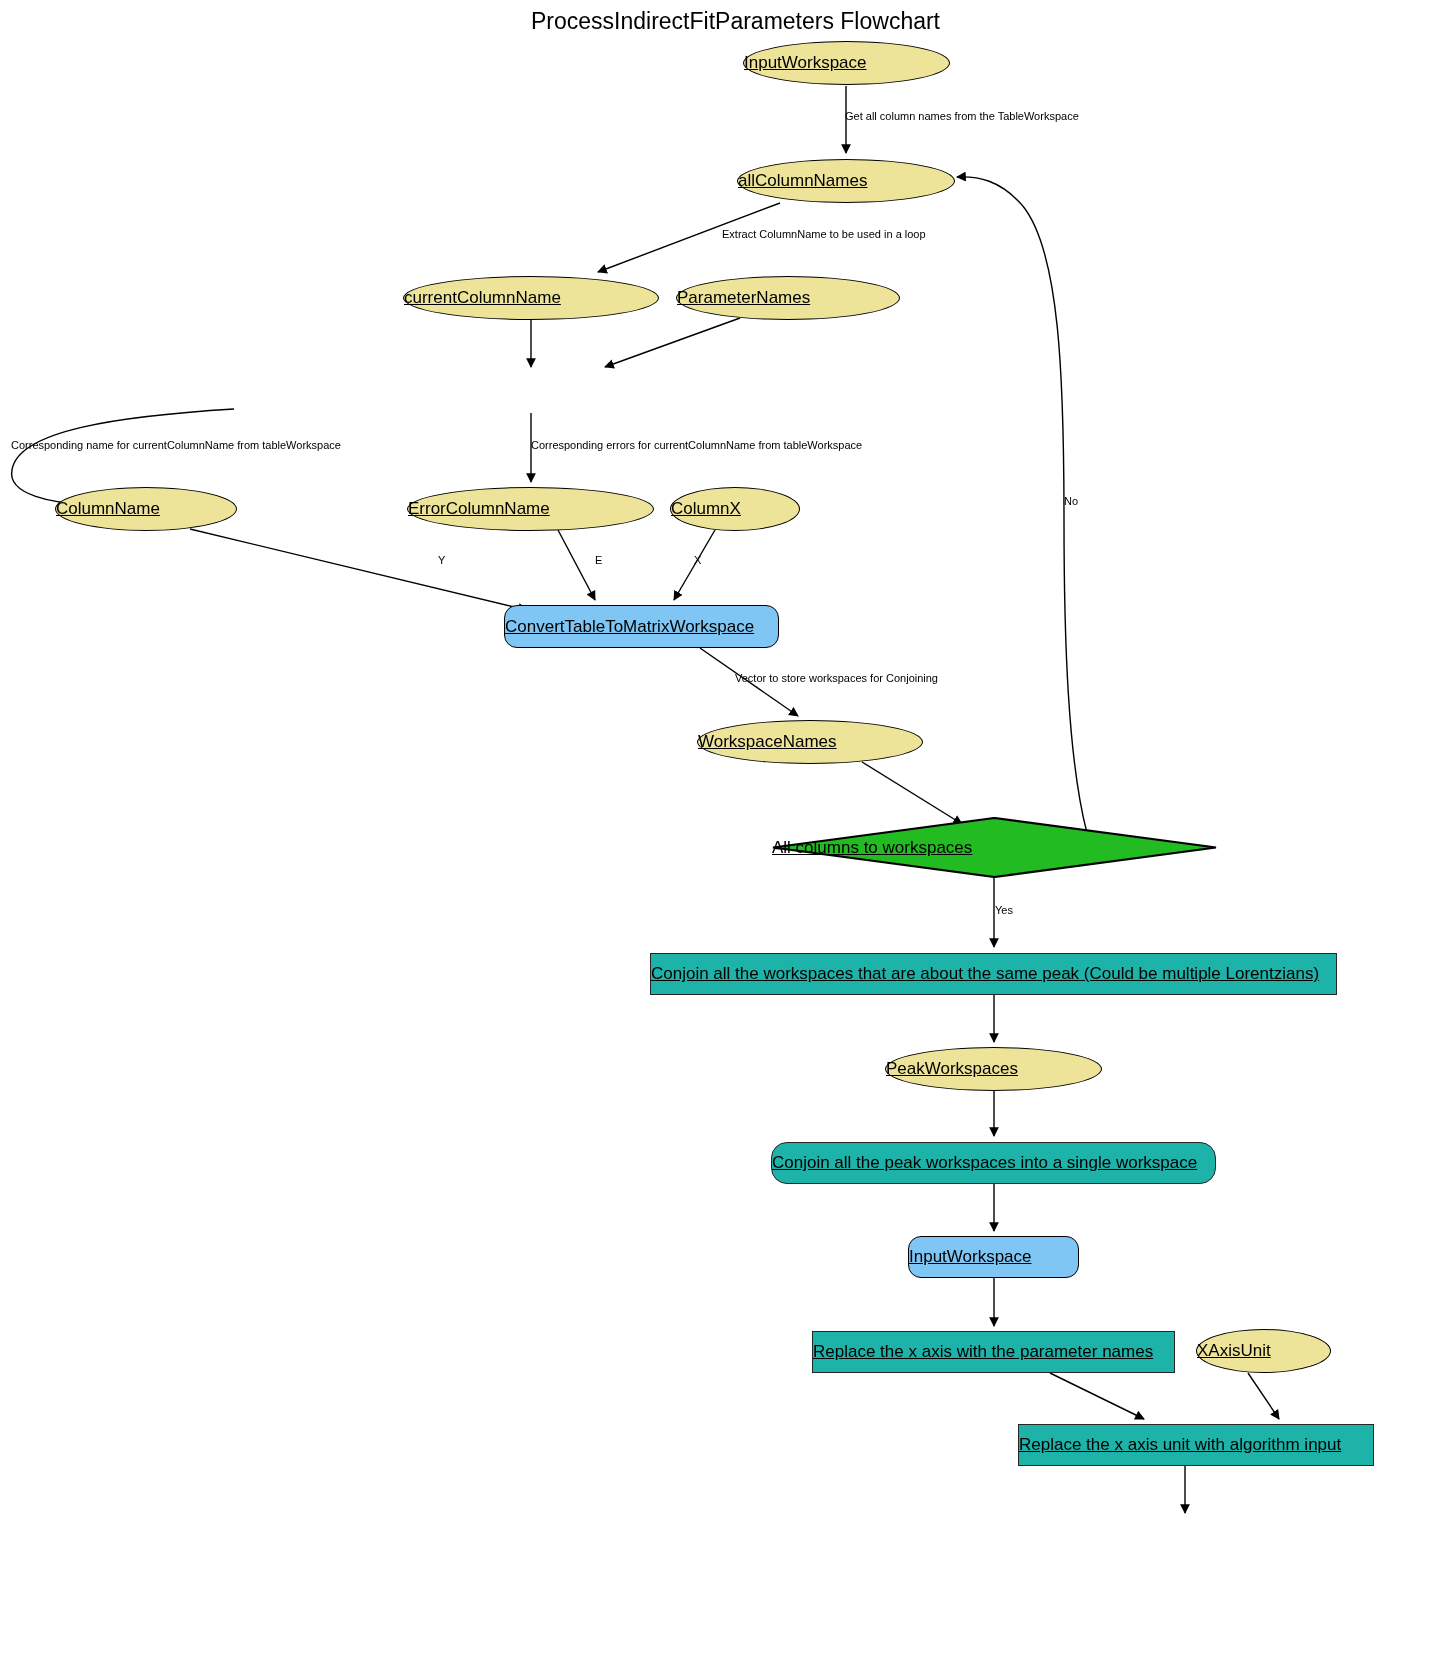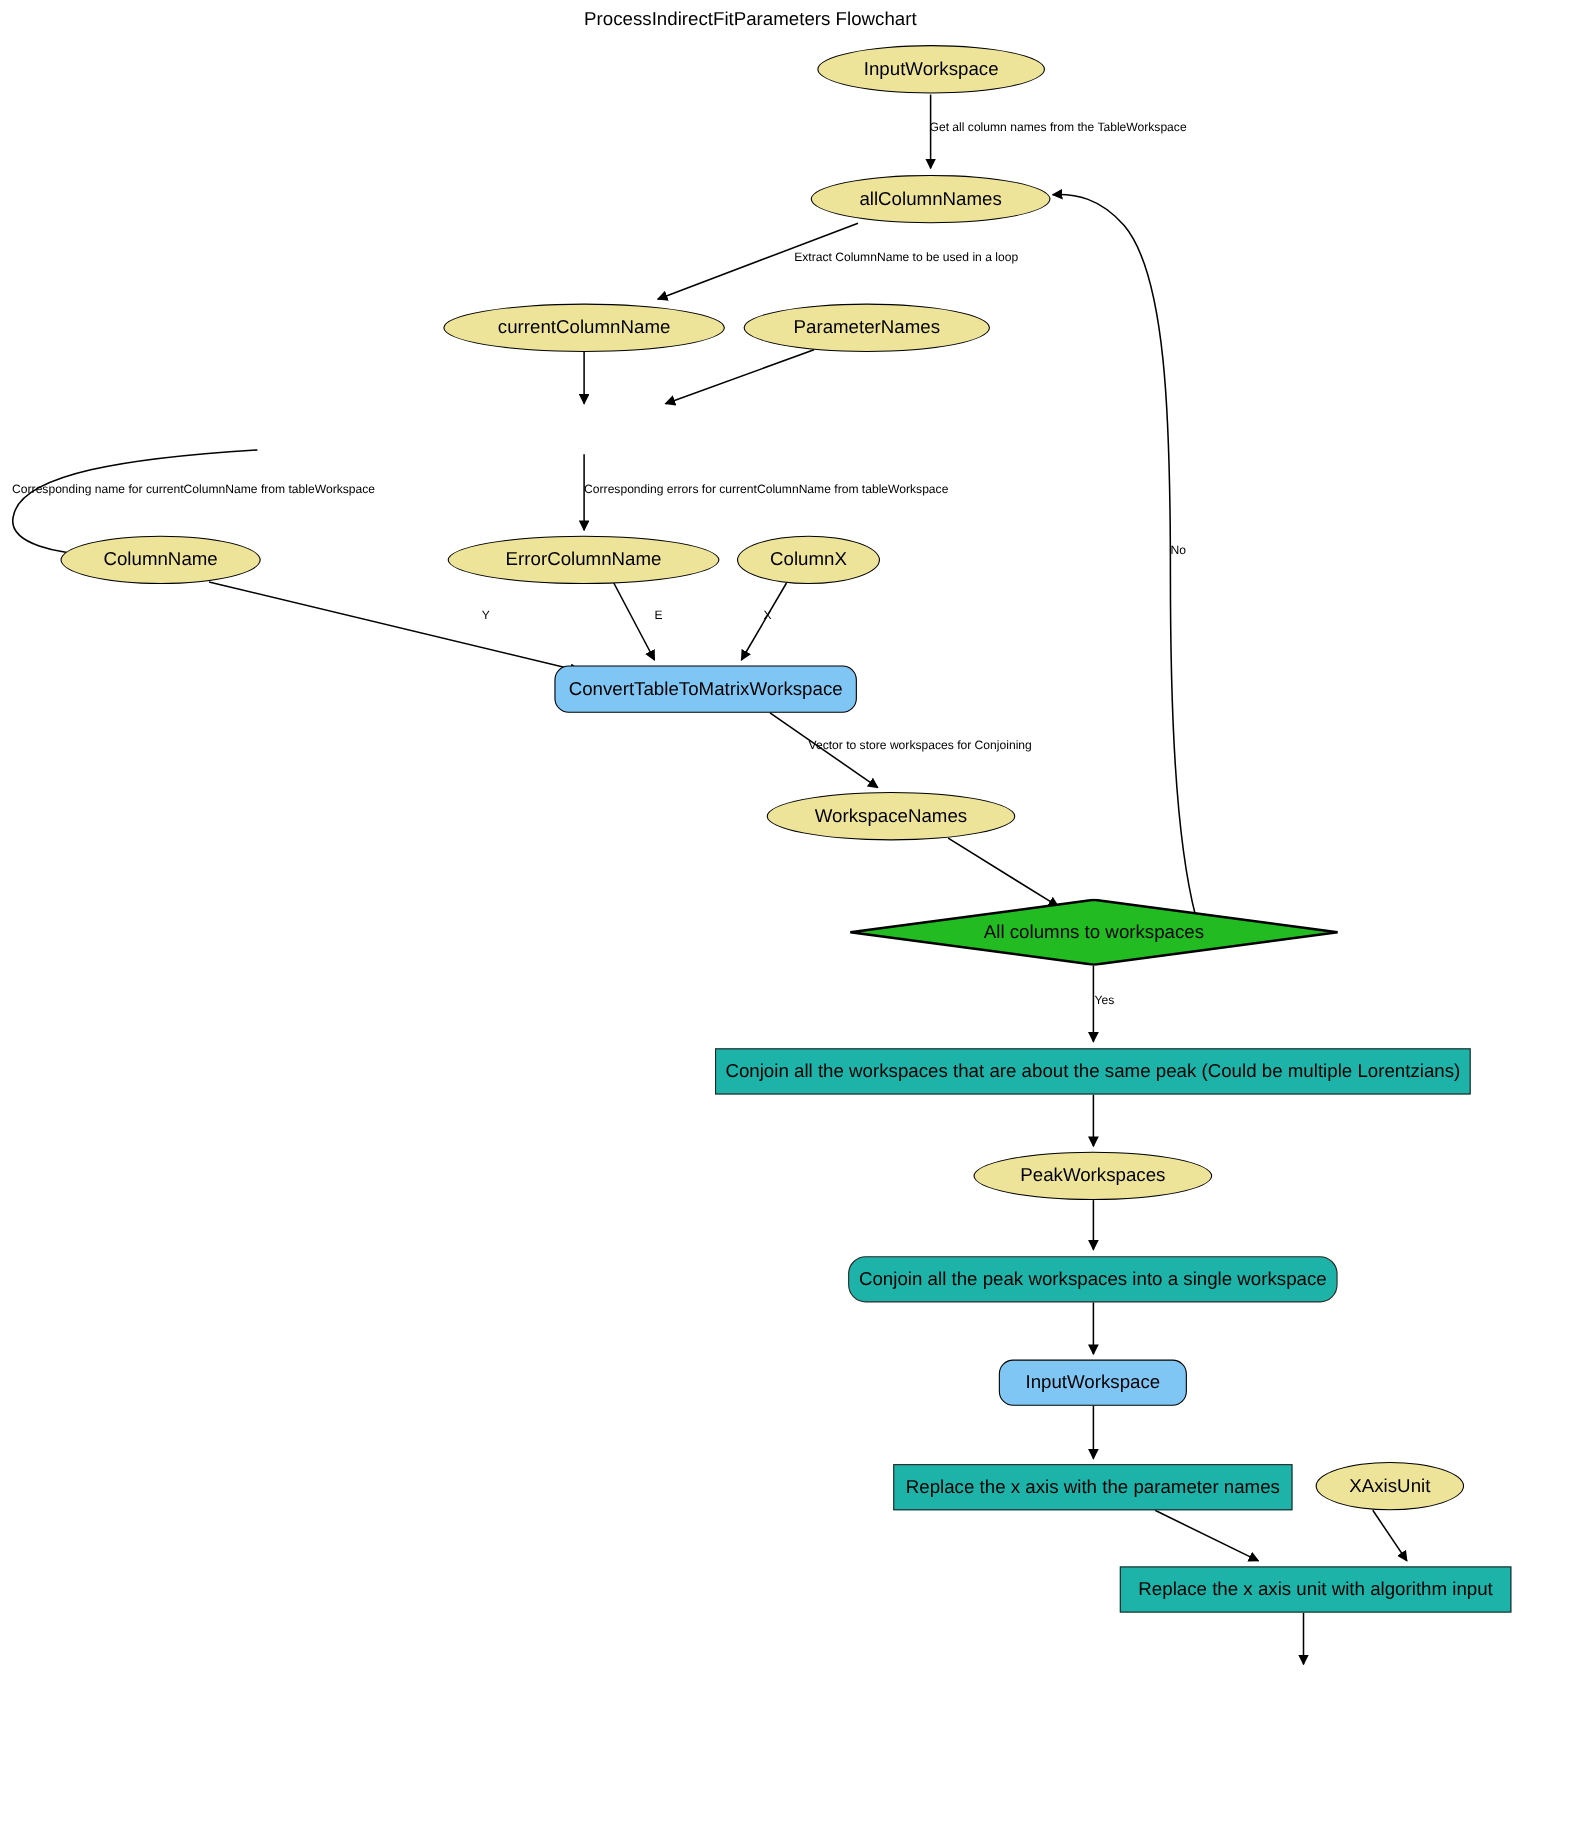--- a/index.html
+++ b/index.html
@@ -22,27 +22,27 @@
     left: 0;
     top: 0;
     width: 1448px;
     height: 1665px;
     pointer-events: none;
   }
   .node {
     position: absolute;
     display: flex;
     align-items: center;
-    justify-content: center;
     text-align: center;
     box-sizing: border-box;
     color: #000000;
     font-size: 17px;
     line-height: 1.15;
     white-space: nowrap;
+    text-decoration: underline;
   }
   .node.ellipse {
     background: #ede49a;
     border: 1.6px solid #000000;
     border-radius: 50%;
   }
   .node.process {
     background: #1db3a9;
     border: 1.4px solid #262626;
     border-radius: 0;
@@ -63,21 +63,21 @@
     width: 100%;
     height: 100%;
   }
   .decision .decision-label {
     position: relative;
     z-index: 2;
   }
   .chart-title {
     position: absolute;
     color: #000000;
-    font-size: 17px;
+    font-size: 23px;
     white-space: nowrap;
   }
   .edge-label {
     position: absolute;
     color: #000000;
     font-size: 11px;
     white-space: nowrap;
     background: transparent;
   }
 </style>

